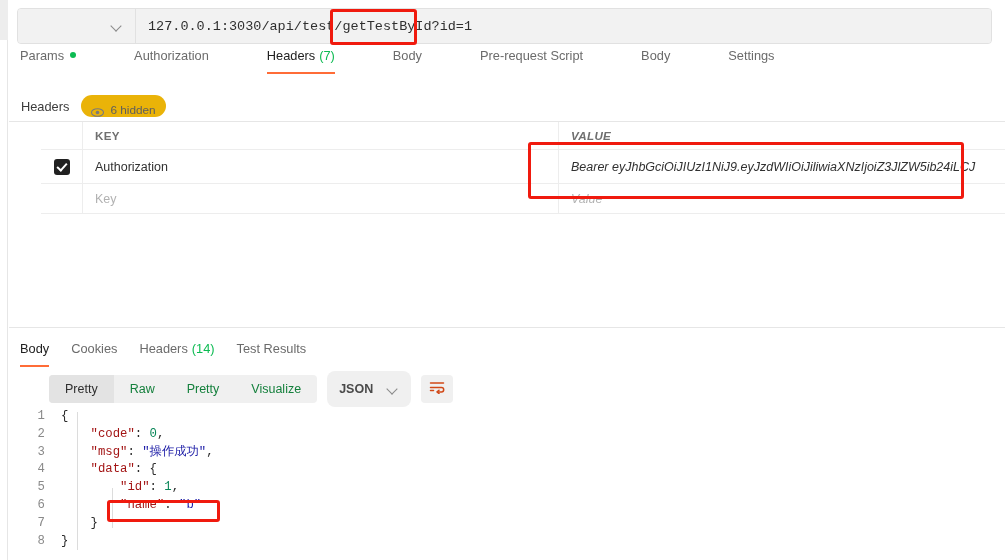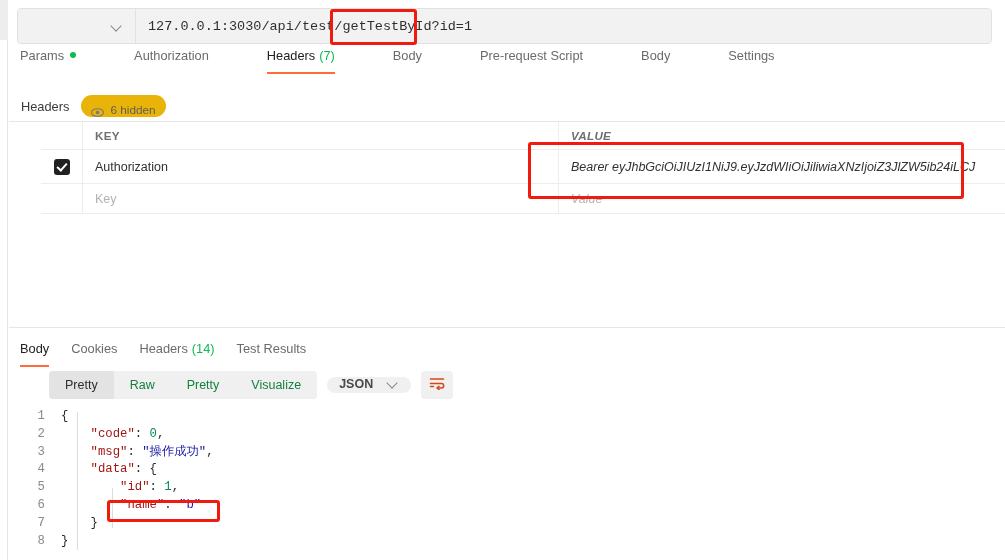--- a/index.html
+++ b/index.html
@@ -233,22 +233,22 @@
     padding: 0 16px;
     font-size: 12.5px;
     color: #15803d;
     cursor: pointer;
   }
   .seg-item.on {
     background: #e3e3e3;
     color: #2e2e2e;
   }
   .fmt-select {
-    display: flex; gap: 14px;
-    height: 16px;
+    display: flex; align-items: center; gap: 14px;
+    height: 36px;
     padding: 0 12px;
     border-radius: 8px;
     background: #f0f0f0;
     font-size: 12.5px;
     font-weight: 700;
     color: #4a4a4a;
     cursor: pointer;
   }
   .wrap-btn {
     width: 32px; height: 28px;

